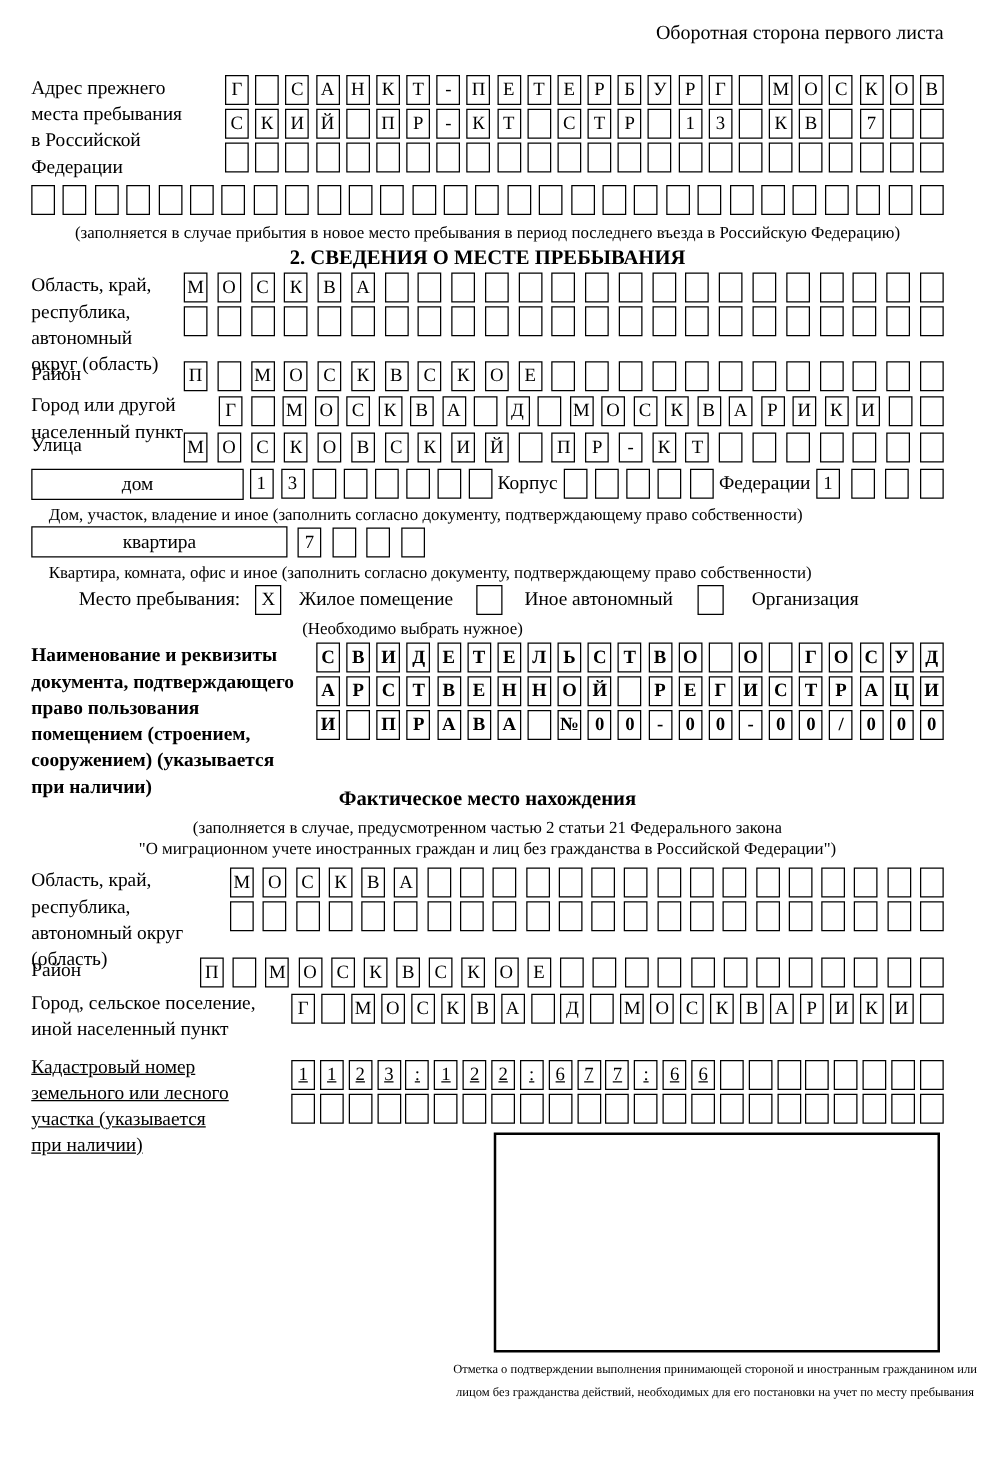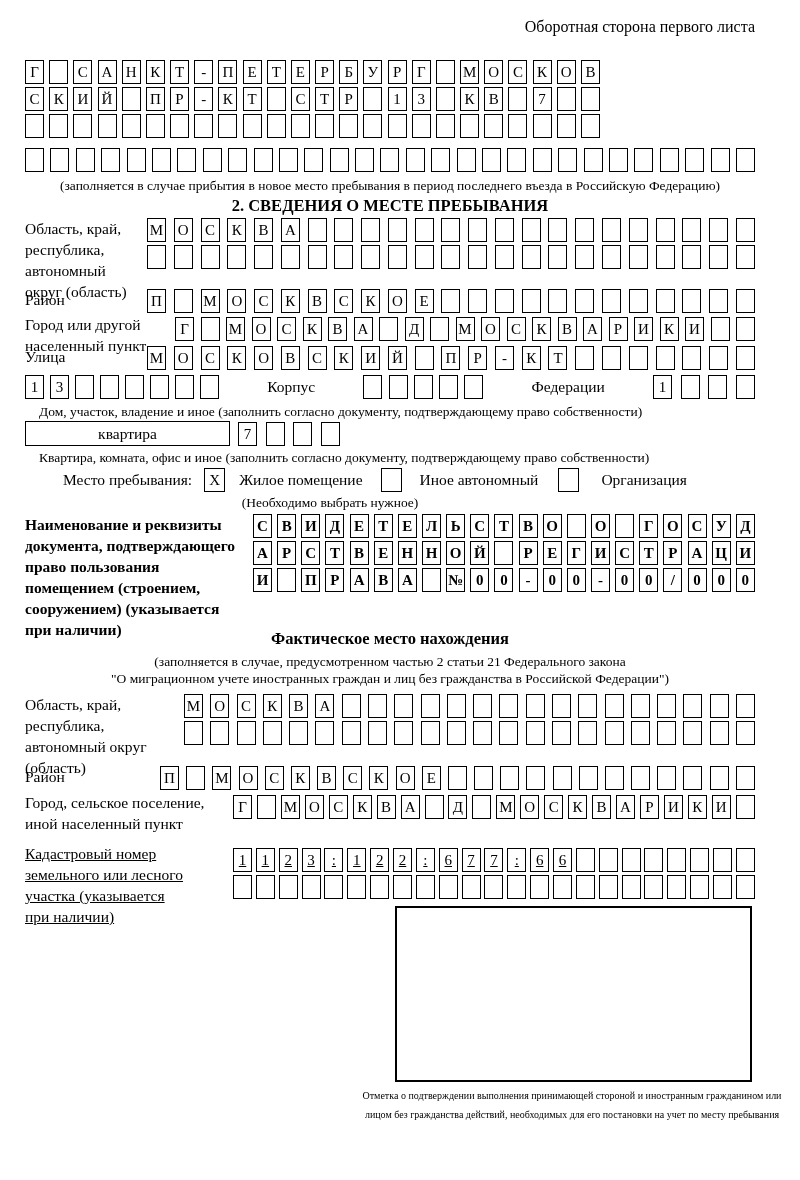--- a/index.html
+++ b/index.html
@@ -28,20 +28,24 @@
   }
   .center { text-align:center; }
   .stamp-box { border:2px solid #000; background:#fff; }
 </style>
 </head>
 <body>
 
 <div class="abs" style="top:18px; left:25px; width:730px; text-align:right; font-size:16px;">Оборотная сторона первого листа</div>
 
 <div class="abs frow" style="top:60px; left:25px; width:730px;">
+  <div class="flabel" style="width:155px;">Адрес прежнего
+места пребывания
+в Российской
+Федерации</div>
   <div class="cellcol" style="width:575px;">
     <div class="cells">
         <span class="cell">Г</span>
         <span class="cell"></span>
         <span class="cell">С</span>
         <span class="cell">А</span>
         <span class="cell">Н</span>
         <span class="cell">К</span>
         <span class="cell">Т</span>
         <span class="cell">-</span>
@@ -292,20 +296,21 @@
       <span class="cell"></span>
       <span class="cell"></span>
       <span class="cell"></span>
       <span class="cell"></span>
       <span class="cell"></span>
       <span class="cell"></span>
     </div>
 </div>
 
 <div class="abs frow" style="top:374px; left:25px; width:730px; justify-content:space-between; align-items:center;">
+  <div class="widebox" style="width:168px;">дом</div>
   <div class="cells" style="width:194px;">
       <span class="cell">1</span>
       <span class="cell">3</span>
       <span class="cell"></span>
       <span class="cell"></span>
       <span class="cell"></span>
       <span class="cell"></span>
       <span class="cell"></span>
       <span class="cell"></span>
     </div>

